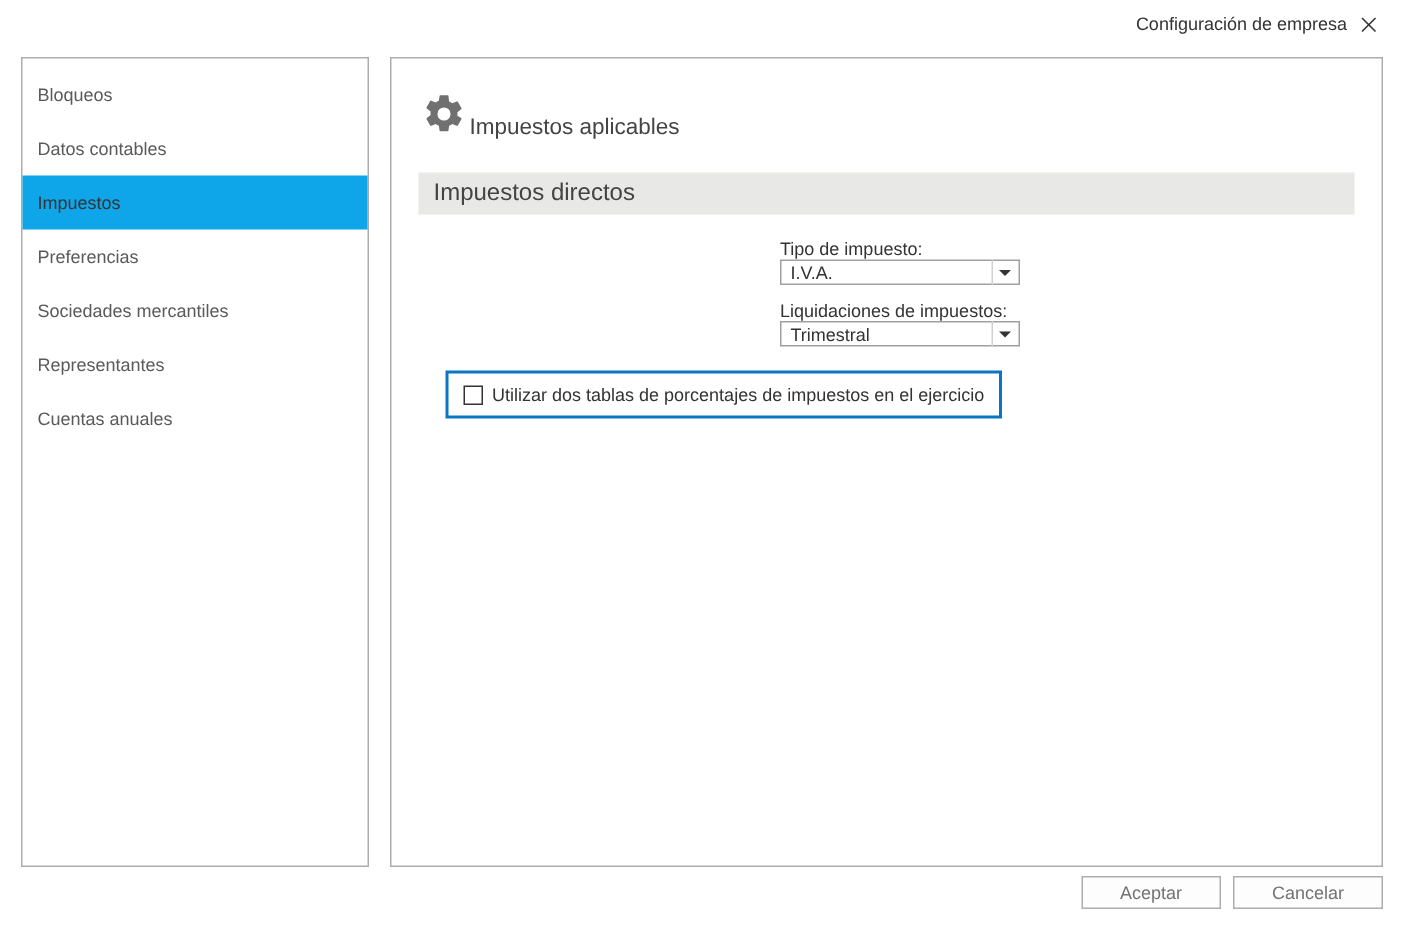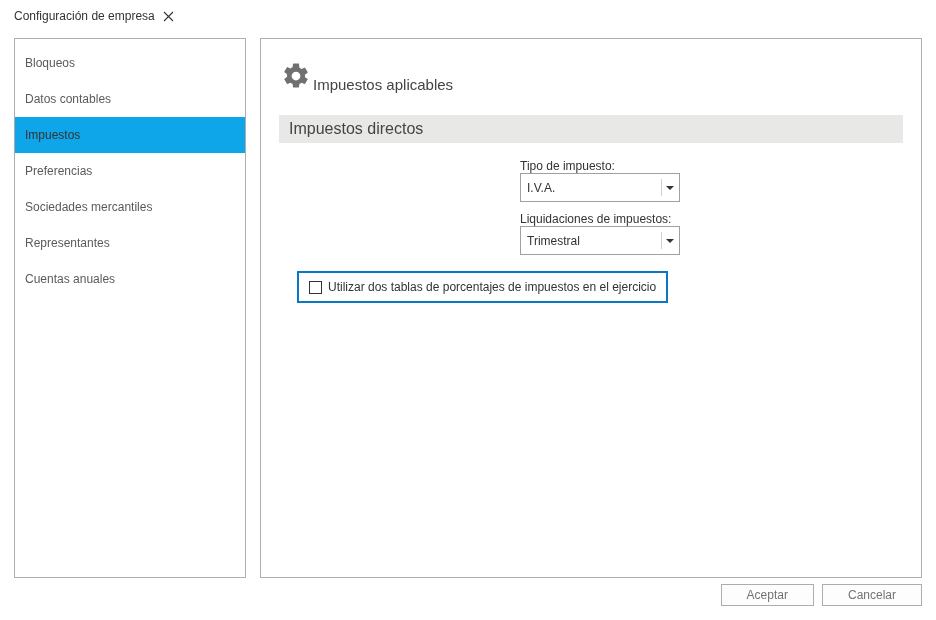--- a/index.html
+++ b/index.html
@@ -8,21 +8,21 @@
       height: 620px;
       font-family: "Segoe UI", Tahoma, sans-serif;
       font-size: 12px;
       color: #333;
       background: #fff;
       overflow: hidden;
     }
     .titlebar {
       display: flex;
       align-items: center;
-      justify-content: flex-start;
+      justify-content: flex-end;
       height: 32px;
       padding: 0 10px 0 14px;
     }
     .titlebar-title {
       font-size: 12px;
       color: #333;
     }
     .titlebar-close {
       width: 28px;
       height: 28px;
@@ -96,21 +96,21 @@
       padding-left: 18px;
       flex-direction: column;
     }
     .form-label {
       width: 160px;
       font-size: 12px;
       color: #333;
     }
     .dropdown {
       width: 160px;
-      height: 29px;
+      height: 17px;
       border: 1px solid #a0a0a0;
       background: #fff;
       display: flex;
       align-items: center;
       justify-content: space-between;
       padding: 0 2px 0 6px;
       font-size: 12px;
       cursor: pointer;
       position: relative;
     }

